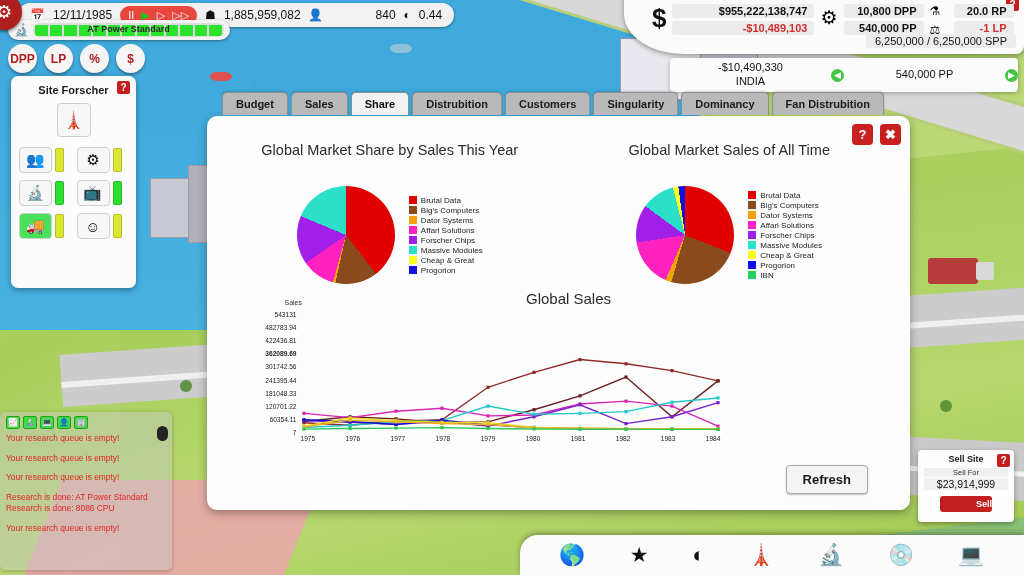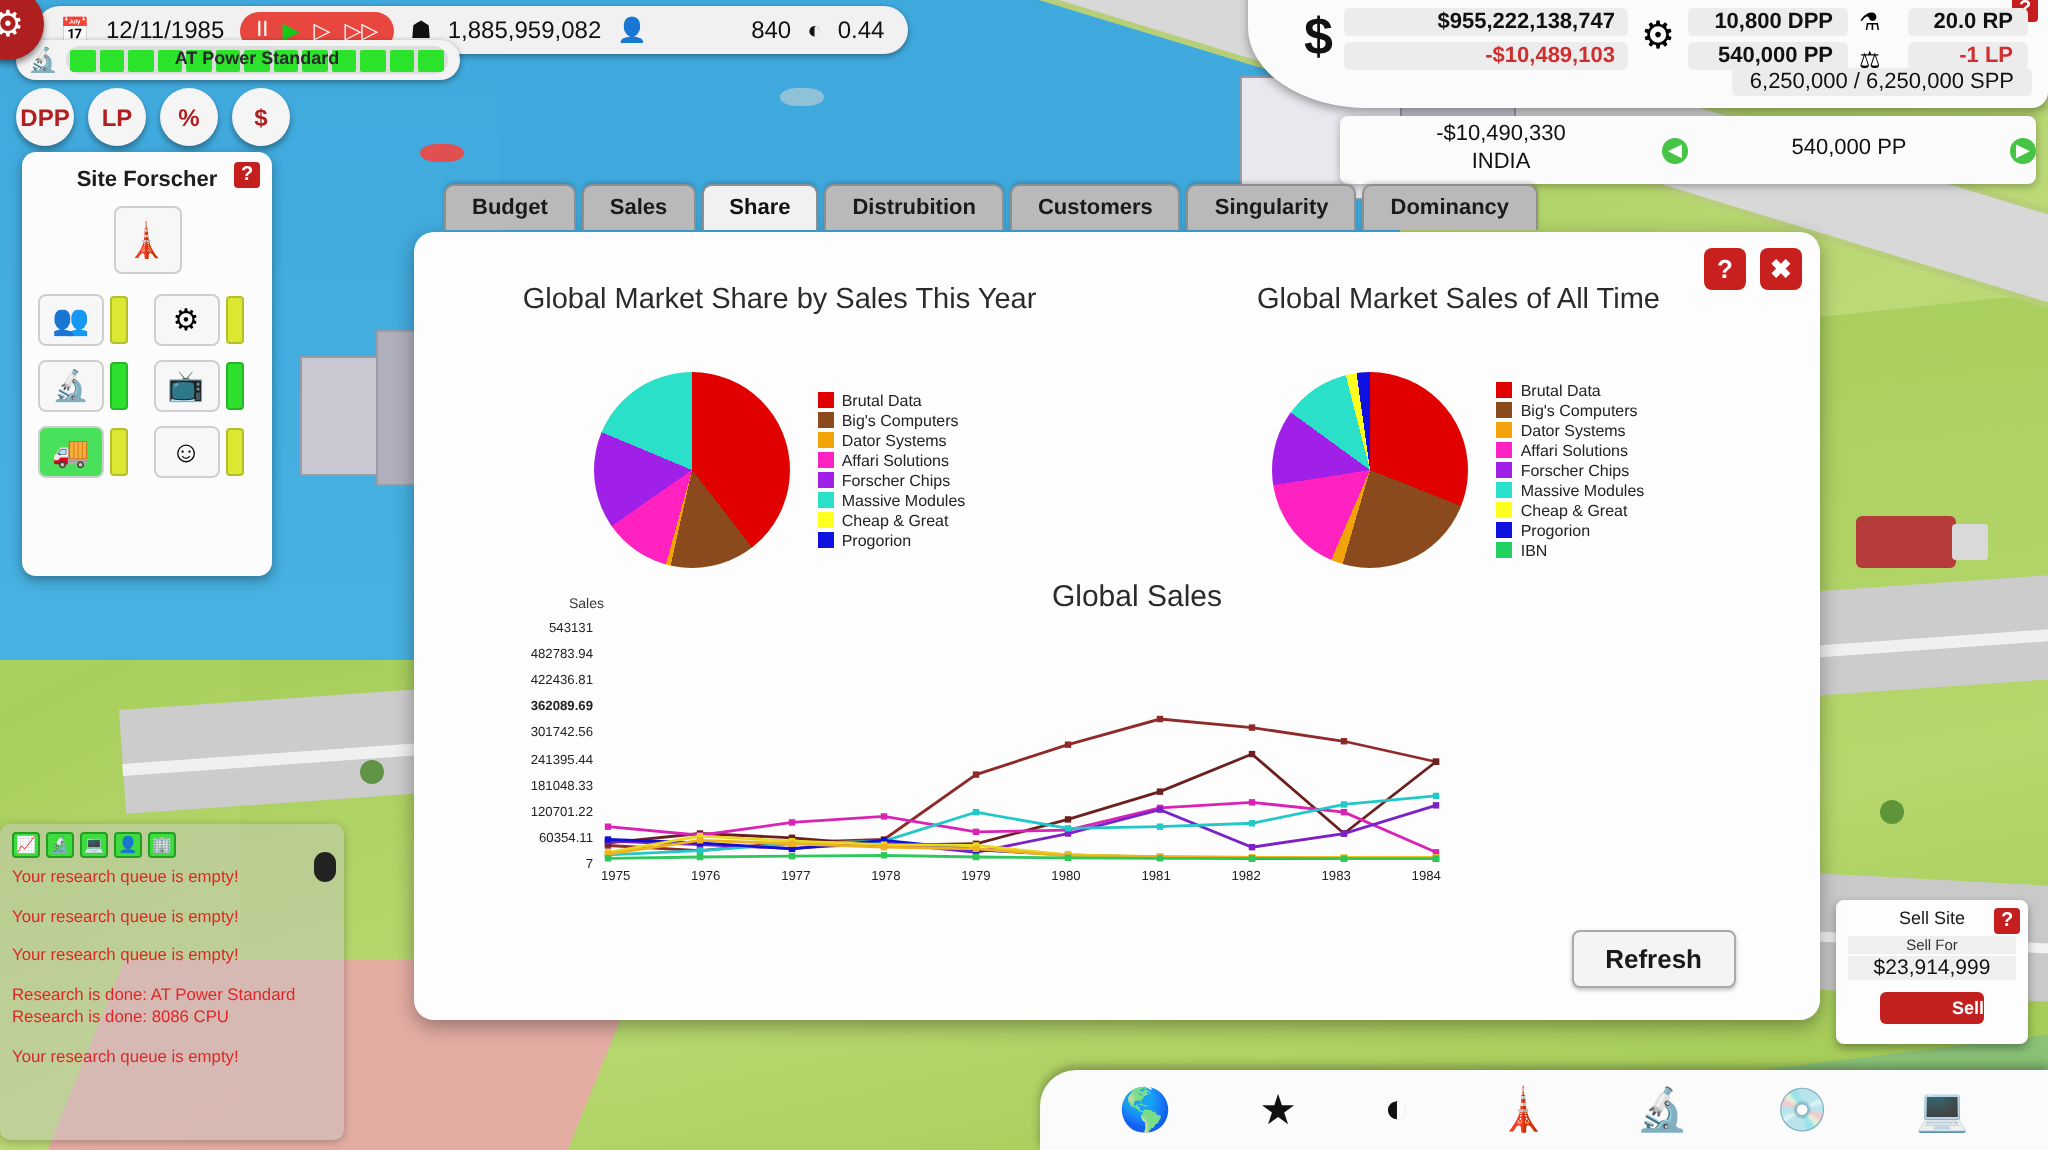--- a/index.html
+++ b/index.html
@@ -144,21 +144,21 @@
   .plot { position:absolute; left:62px; top:0; width:420px; height:122px; }
   .xaxis { position:absolute; left:62px; top:124px; width:420px;
      display:flex; justify-content:space-between; font-size:6.6px; color:#222;}
   .refresh-btn { position:absolute; right:42px; bottom:16px; background:#f4f4f4;
      border:1px solid #a9a9a9; border-radius:4px; padding:6px 16px; font-size:13px;
      font-weight:bold; color:#1a1a1a; box-shadow:0 1px 2px rgba(0,0,0,.25);}
 
   
   .sell-panel { position:absolute; right:10px; top:450px; width:96px; height:72px;
      background:#fdfdfd; border-radius:4px; box-shadow:0 2px 5px rgba(0,0,0,.35); padding:4px 6px;}
-  .sell-title { font-size:9px; font-weight:normal; text-align:center; color:#1a1a1a;}
+  .sell-title { font-size:9px; font-weight:bold; text-align:center; color:#1a1a1a;}
   .sell-sub { font-size:7.5px; text-align:center; color:#333; margin-top:4px; background:#efefef;}
   .sell-amt { font-size:10.5px; text-align:center; color:#111; background:#efefef; margin-top:1px;}
   .sell-btn { margin:6px auto 0; width:52px; background:#c21f1f; color:#fff; font-size:9px;
      font-weight:bold; text-align:right; border-radius:3px; padding:3px 0;}
   .sell-help { position:absolute; right:4px; top:4px; }
 
   
   .msg-panel { position:absolute; left:0px; top:412px; width:172px; height:158px;
      background:rgba(200,200,200,.45); border-radius:5px; box-shadow:0 1px 4px rgba(0,0,0,.25);
      padding:4px 6px; overflow:hidden;}
@@ -318,20 +318,21 @@
 </div>
 
 <div class="tabs">
   <div class="tab">Budget</div>
   <div class="tab">Sales</div>
   <div class="tab active">Share</div>
   <div class="tab">Distrubition</div>
   <div class="tab">Customers</div>
   <div class="tab">Singularity</div>
   <div class="tab">Dominancy</div>
+  <div class="tab">Fan Distrubition</div>
 </div>
 
 <div class="dialog">
   <div class="dlg-btns">
     <div class="dlg-btn">?</div>
     <div class="dlg-btn">✖</div>
   </div>
 
   <div class="pies">
     <div class="pie-block">

